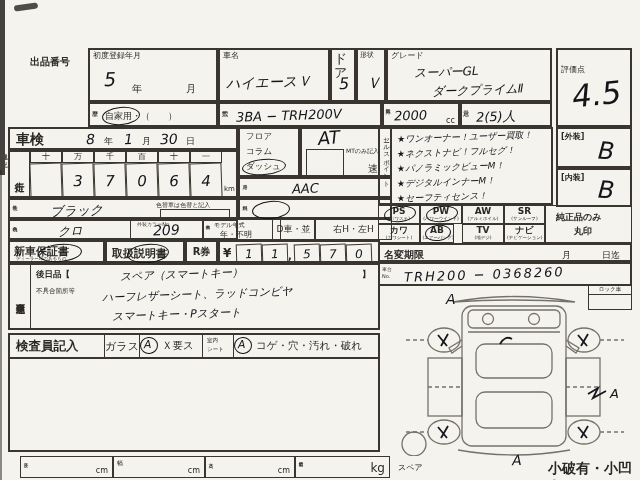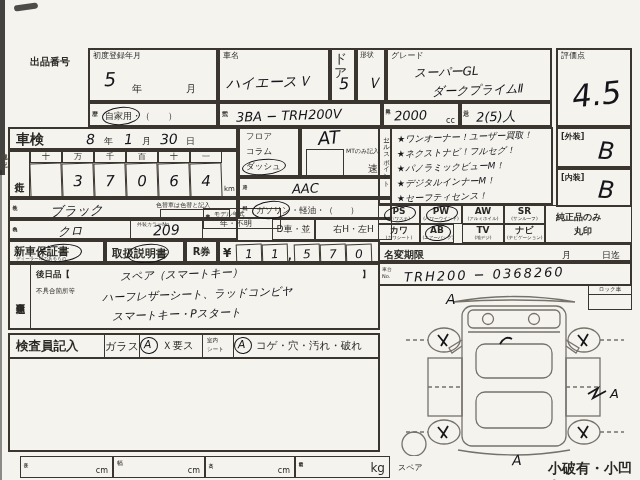--- a/index.html
+++ b/index.html
@@ -77,21 +77,21 @@
     <div class="lab abs vtxt" style="left:1px;top:1px;font-size:5px">排気量</div>
     <div class="hand abs" style="left:10px;top:4px;font-size:13px">2000</div>
     <div class="abs" style="left:62px;top:12px;font-size:8px">cc</div>
   </div>
   <div class="cell" style="left:460px;top:102px;width:92px;height:25px">
     <div class="lab abs vtxt" style="left:1px;top:1px;font-size:6px">定員</div>
     <div class="hand abs" style="left:14px;top:4px;font-size:13px">2(5)人</div>
   </div>
 
   <div class="cell" style="left:556px;top:48px;width:76px;height:79px">
-    <div class="lab abs" style="left:3px;top:2px">評価点</div>
+    <div class="lab abs" style="left:3px;top:16px">評価点</div>
     <div class="hand abs" style="left:14px;top:26px;font-size:31px;transform:rotate(-6deg)">4.5</div>
   </div>
 
   <div class="cell" style="left:8px;top:127px;width:230px;height:23px">
     <div class="abs" style="left:6px;top:2px;font-size:14px;font-weight:bold">車検</div>
     <div class="hand abs" style="left:76px;top:2px;font-size:14px">8</div>
     <div class="abs" style="left:94px;top:6px;font-size:9px">年</div>
     <div class="hand abs" style="left:114px;top:2px;font-size:14px">1</div>
     <div class="abs" style="left:132px;top:6px;font-size:9px">月</div>
     <div class="hand abs" style="left:150px;top:2px;font-size:14px">30</div>
@@ -122,21 +122,21 @@
   </div>
 
   <div class="cell" style="left:8px;top:219px;width:230px;height:21px">
     <div class="lab abs vtxt" style="left:2px;top:1px;font-size:5px">内装色</div>
     <div class="hand abs" style="left:48px;top:2px;font-size:12px">クロ</div>
   </div>
   <div class="cell thin" style="left:130px;top:219px;width:73px;height:21px">
     <div class="abs" style="left:6px;top:1px;font-size:5px">外装カラーNo.</div>
     <div class="hand abs" style="left:22px;top:2px;font-size:14px">209</div>
   </div>
-  <div class="cell thin" style="left:203px;top:208px;width:78px;height:21px">
+  <div class="cell thin" style="left:203px;top:219px;width:78px;height:21px">
     <div class="lab abs vtxt" style="left:1px;top:1px;font-size:4.5px">輸入車</div>
     <div class="abs" style="left:10px;top:1px;font-size:6px">モデル年式</div>
     <div class="abs" style="left:16px;top:9px;font-size:8px">年・不明</div>
   </div>
   <div class="cell thin ctr" style="left:272px;top:219px;width:43px;height:21px;font-size:9px">D車・並</div>
   <div class="cell" style="left:238px;top:127px;width:62px;height:50px">
     <div class="abs" style="left:6px;top:2px;font-size:8.5px">フロア</div>
     <div class="abs" style="left:6px;top:17px;font-size:8.5px">コラム</div>
     <div class="abs" style="left:6px;top:32px;font-size:8.5px">ダッシュ</div>
     <div class="oval" style="left:2px;top:30px;width:42px;height:14px"></div>
@@ -148,21 +148,20 @@
     <div class="abs" style="left:4px;top:20px;width:36px;height:26px;border:1px solid var(--line)"></div>
     <div class="abs" style="left:44px;top:18px;font-size:6px;width:44px">MTのみ記入</div>
     <div class="abs" style="left:66px;top:33px;font-size:10px">速</div>
   </div>
   <div class="cell" style="left:238px;top:177px;width:154px;height:21px">
     <div class="lab abs vtxt" style="left:2px;top:1px;font-size:5px">冷房</div>
     <div class="hand abs" style="left:52px;top:2px;font-size:13px">AAC</div>
   </div>
   <div class="cell" style="left:238px;top:198px;width:154px;height:21px">
     <div class="lab abs vtxt" style="left:2px;top:1px;font-size:5px">燃料</div>
-    <div class="abs" style="left:16px;top:5px;font-size:8.5px">ガソリン・軽油・（　　）</div>
     <div class="oval" style="left:12px;top:1px;width:36px;height:16px"></div>
   </div>
 
   <div class="cell" style="left:378px;top:127px;width:175px;height:78px">
     <div class="abs vtxt" style="left:3px;top:3px;font-size:6.5px;height:70px">セールスポイント</div>
     <div class="hand abs" style="left:17px;top:2px;font-size:9px">★ワンオーナー！ユーザー買取！</div>
     <div class="hand abs" style="left:17px;top:17px;font-size:9px">★ネクストナビ！フルセグ！</div>
     <div class="hand abs" style="left:17px;top:32px;font-size:9px">★パノラミックビューM！</div>
     <div class="hand abs" style="left:17px;top:47px;font-size:9px">★デジタルインナーM！</div>
     <div class="hand abs" style="left:17px;top:62px;font-size:9px">★セーフティセンス！</div>

